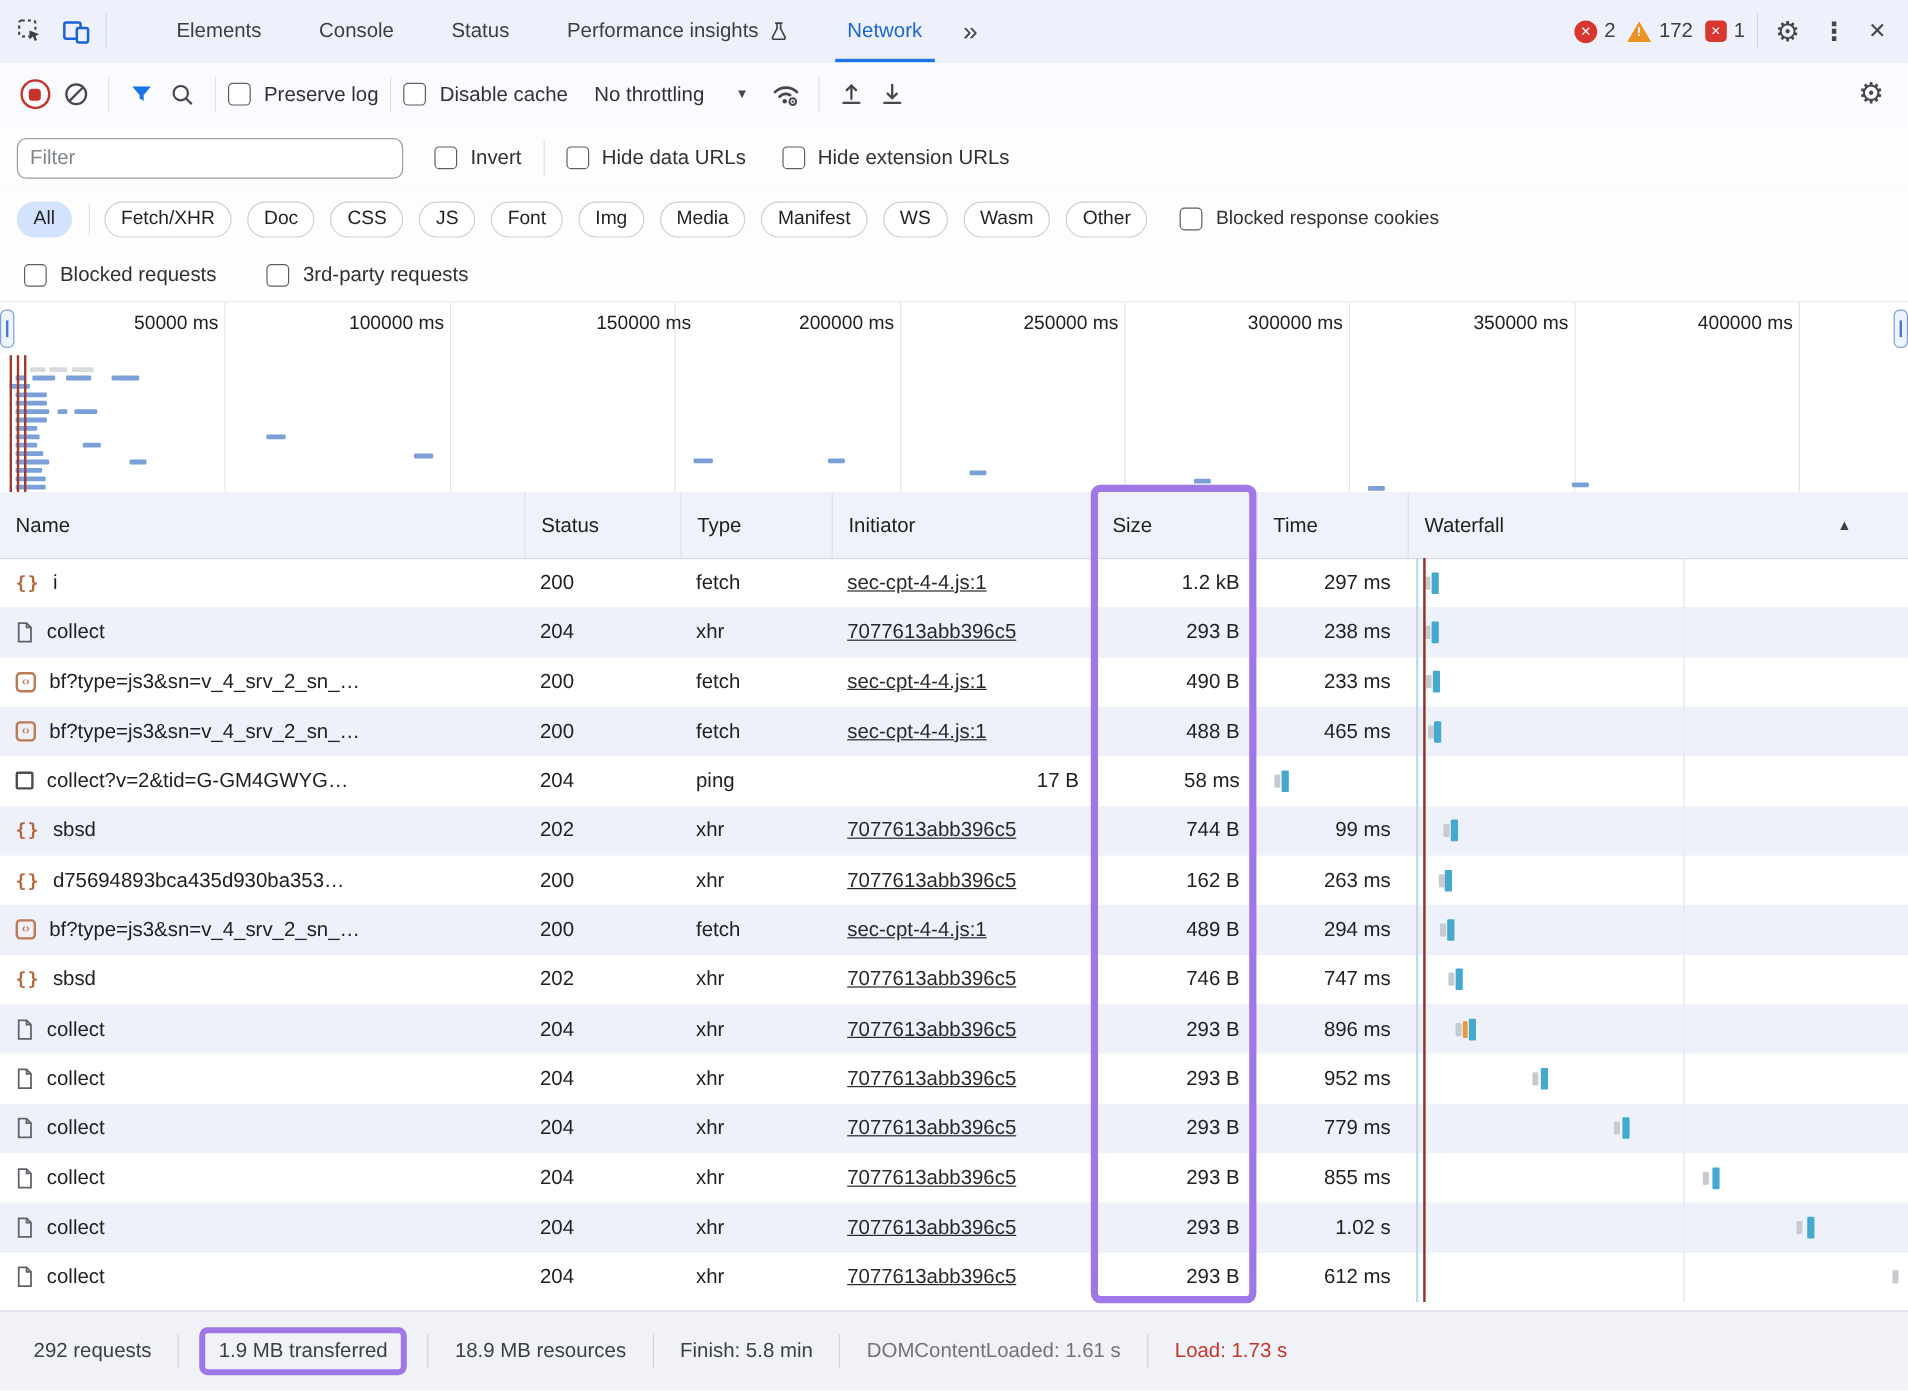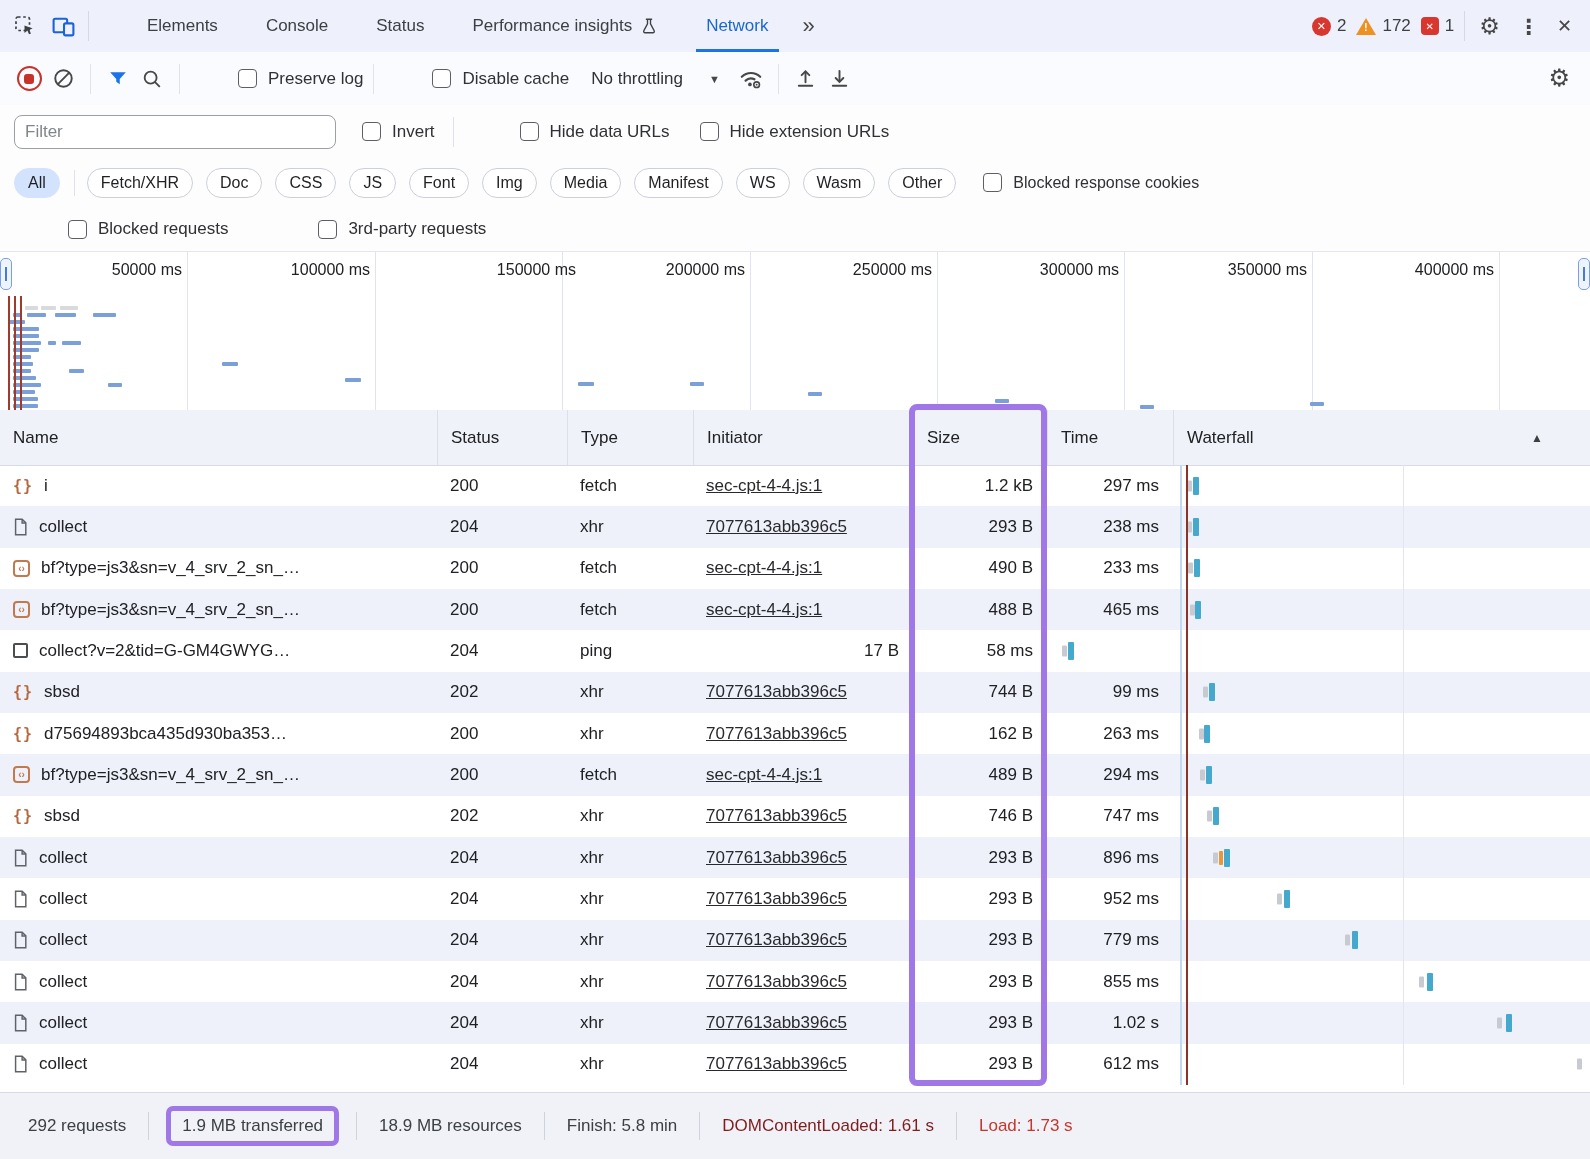--- a/index.html
+++ b/index.html
@@ -29,21 +29,21 @@
   .warn-ic::after{content:"!";position:absolute;left:-2.5px;top:3px;color:#fff;font-size:11px;font-weight:bold;}
   .bar-sep{width:1px;height:30px;background:#d5d9e4;}
   .glyph-btn{font-size:21px;color:#474747;cursor:pointer;line-height:1;padding:0 4px;}
   
   #toolbar{left:0;top:52px;width:1590px;height:53px;background:#fafbfe;
            border-bottom:1px solid #e3e6ef;display:flex;align-items:center;font-size:17px;}
   .t-ic{display:flex;align-items:center;justify-content:center;width:34px;height:34px;cursor:pointer;}
   .rec{width:21px;height:21px;border:2.5px solid #c5332b;border-radius:50%;display:flex;align-items:center;justify-content:center;}
   .rec-inner{width:10px;height:10px;border-radius:3px;background:#c5332b;}
   .v-sep{width:1px;height:30px;background:#dfe2ec;margin:0 10px;}
-  .cb-item{display:flex;align-items:center;gap:11px;cursor:pointer;color:#303134;margin-left:48px;}
+  .cb-item{display:flex;align-items:center;gap:11px;cursor:pointer;color:#303134;}
   .cb{width:17px;height:17px;border:1.7px solid #5c5f66;border-radius:4px;background:#fff;flex:0 0 auto;}
   #throttle{display:flex;align-items:center;gap:26px;margin-left:22px;cursor:pointer;color:#303134;}
   .caret{font-size:11px;color:#474747;}
   #toolbar-right{margin-left:auto;padding-right:16px;}
   
   #filterrow{left:0;top:105px;width:1590px;height:53px;background:#fdfdfe;
              border-bottom:1px solid #eef0f6;display:flex;align-items:center;font-size:17px;}
   #filter-input{width:300px;height:32px;margin-left:14px;border:1.5px solid #9aa0a6;border-radius:8px;
                 padding:0 10px;font-size:17px;font-family:inherit;color:#1f2023;background:#fff;outline:none;}
   #filter-input::placeholder{color:#80868b;}
@@ -90,21 +90,21 @@
   .ic-braces{color:#b5683f;font-weight:bold;font-size:15px;letter-spacing:1px;font-family:"DejaVu Sans Mono",monospace;}
   .ic-script{width:17px;height:17px;border:2px solid #c07a50;border-radius:4px;color:#c07a50;
              font-size:10px;font-weight:bold;display:flex;align-items:center;justify-content:center;box-sizing:border-box;}
   .ic-square{width:15px;height:15px;border:2px solid #4a4d52;border-radius:2px;box-sizing:border-box;}
   .sort-arrow{position:absolute;right:47px;font-size:12px;color:#3c4043;}
   
   #footer{left:0;top:1092px;width:1590px;height:67px;background:#f0f2f8;border-top:1px solid #d5d9e4;
           display:flex;align-items:center;font-size:17px;color:#3c4043;padding-left:28px;box-sizing:border-box;}
   .f-sep{width:1px;height:28px;background:#d0d3dd;margin:0 22px;}
   .purple-wrap{border:5px solid #a077e6;border-radius:7px;padding:5px 11px;margin:0 -5px;text-align:right;}
-  .blue-text{color:#7f1d1d;}
+  .blue-text{color:#737373;}
   .red-text{color:#c5372c;}
   
   #size-highlight{left:909px;top:404px;width:138px;height:682px;border:6px solid #a077e6;
                   border-radius:8px;pointer-events:none;box-sizing:border-box;z-index:5;}
   svg{display:block;}
 </style>
 </head>
 <body>
 
 <div id="app">

